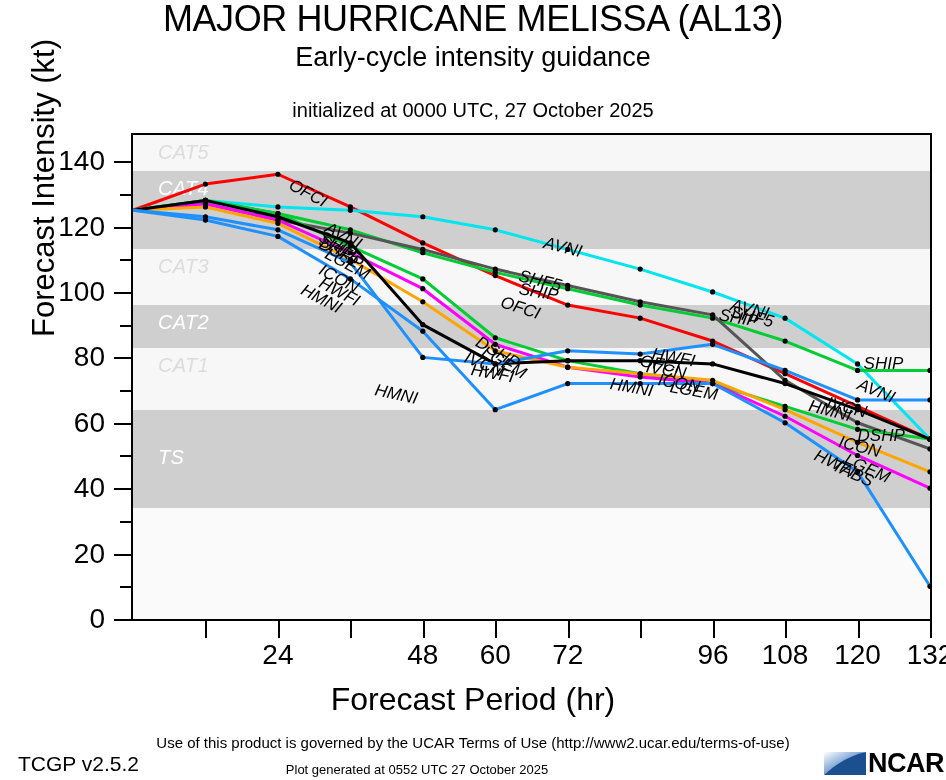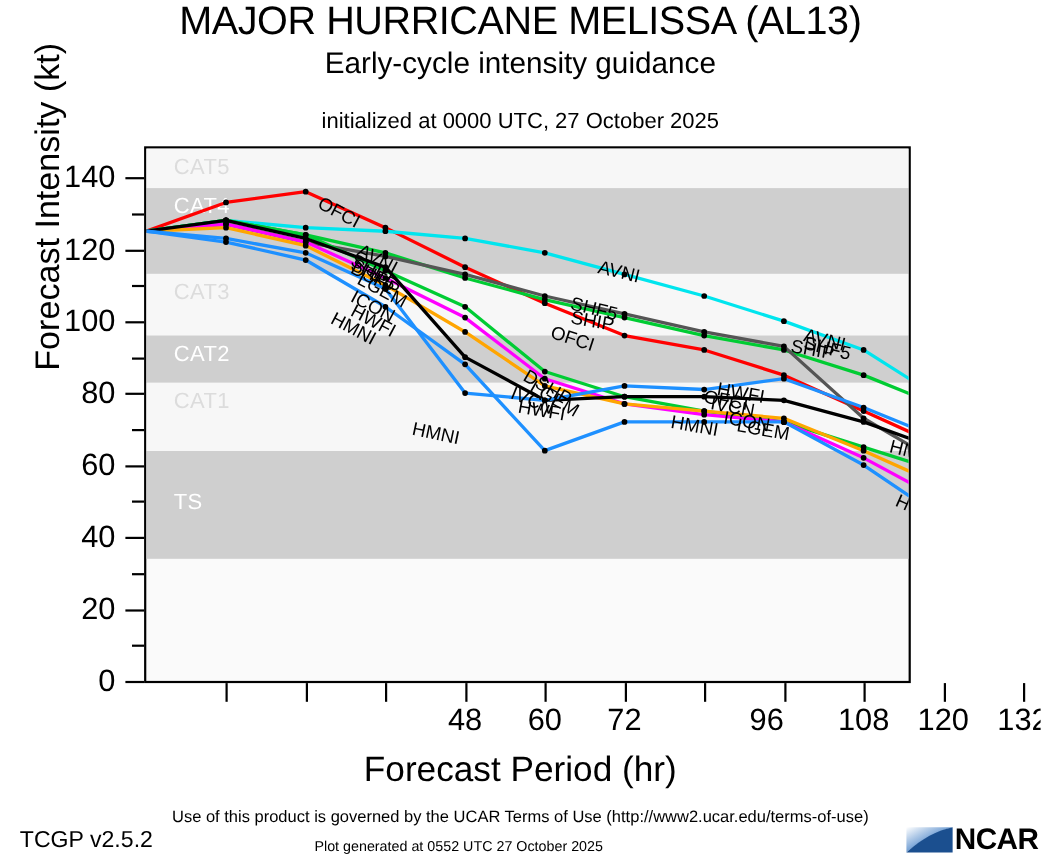--- a/index.html
+++ b/index.html
@@ -8,22 +8,22 @@
 
   
   #title-main{position:absolute;left:0;top:0;width:946px;text-align:center;
       font-size:36px;line-height:38px;letter-spacing:-0.4px;white-space:nowrap;}
   #title-sub{position:absolute;left:0;top:42px;width:946px;text-align:center;
       font-size:27px;line-height:30px;}
   #title-init{position:absolute;left:0;top:79px;width:946px;text-align:center;
       font-size:20px;line-height:23px;margin-top:20px;}
 
   
-  #plot-frame{position:absolute;left:131px;top:133px;width:697px;height:488px;
-      background:#fafafa;border:2px solid #000;box-sizing:border-box;}
+  #plot-frame{position:absolute;left:131px;top:133px;width:801px;height:488px;
+      background:#fafafa;border:2px solid #000;box-sizing:border-box;font-style:italic;}
   #plot-inner{position:absolute;inset:0;overflow:hidden;}
 
   .cat-band{position:absolute;left:0;width:100%;}
   .cat-band.dark{background:#cfcfcf;}
   .cat-band.light{background:#f7f7f7;}
   .cat-label{position:absolute;font-size:20px;color:#dcdcdc;
       letter-spacing:0.3px;pointer-events:none;}
   .cat-label.onDark{color:#ffffff;}
 
   #data-svg{position:absolute;left:0;top:0;}
@@ -265,30 +265,31 @@
     <div class="ytick minor" style="top: 387.892px;"></div>
     <div class="ytick minor" style="top: 322.486px;"></div>
     <div class="ytick minor" style="top: 257.081px;"></div>
     <div class="ytick minor" style="top: 191.676px;"></div>
     <div class="ytick minor" style="top: 126.27px;"></div>
     <div class="ytick minor" style="top: 60.8649px;"></div>
   </div>
 <div id="xaxis-layer" style="position: absolute; left: 131px; top: 621px; width: 801px; height: 70px;">
     <div class="xtick major" style="left: 74.4545px;"></div>
     <div class="xtick major" style="left: 146.909px;"></div>
+    <div class="xlabel" style="left: 86.9091px;">24</div>
     <div class="xtick major" style="left: 219.364px;"></div>
     <div class="xtick major" style="left: 291.818px;"></div>
     <div class="xlabel" style="left: 231.818px;">48</div>
     <div class="xtick major" style="left: 364.273px;"></div>
     <div class="xlabel" style="left: 304.273px;">60</div>
     <div class="xtick major" style="left: 436.727px;"></div>
     <div class="xlabel" style="left: 376.727px;">72</div>
     <div class="xtick major" style="left: 509.182px;"></div>
     <div class="xtick major" style="left: 581.636px;"></div>
-    <div class="xlabel" style="left: 506px;">96</div>
+    <div class="xlabel" style="left: 522px;">96</div>
     <div class="xtick major" style="left: 654.091px;"></div>
     <div class="xlabel" style="left: 594.091px;">108</div>
     <div class="xtick major" style="left: 726.545px;"></div>
     <div class="xlabel" style="left: 666.545px;">120</div>
     <div class="xtick major" style="left: 799px;"></div>
     <div class="xlabel" style="left: 739px;">132</div>
   </div>
 
 <div id="yaxis-title">Forecast Intensity (kt)</div>
 <div id="xaxis-title">Forecast Period (hr)</div>

